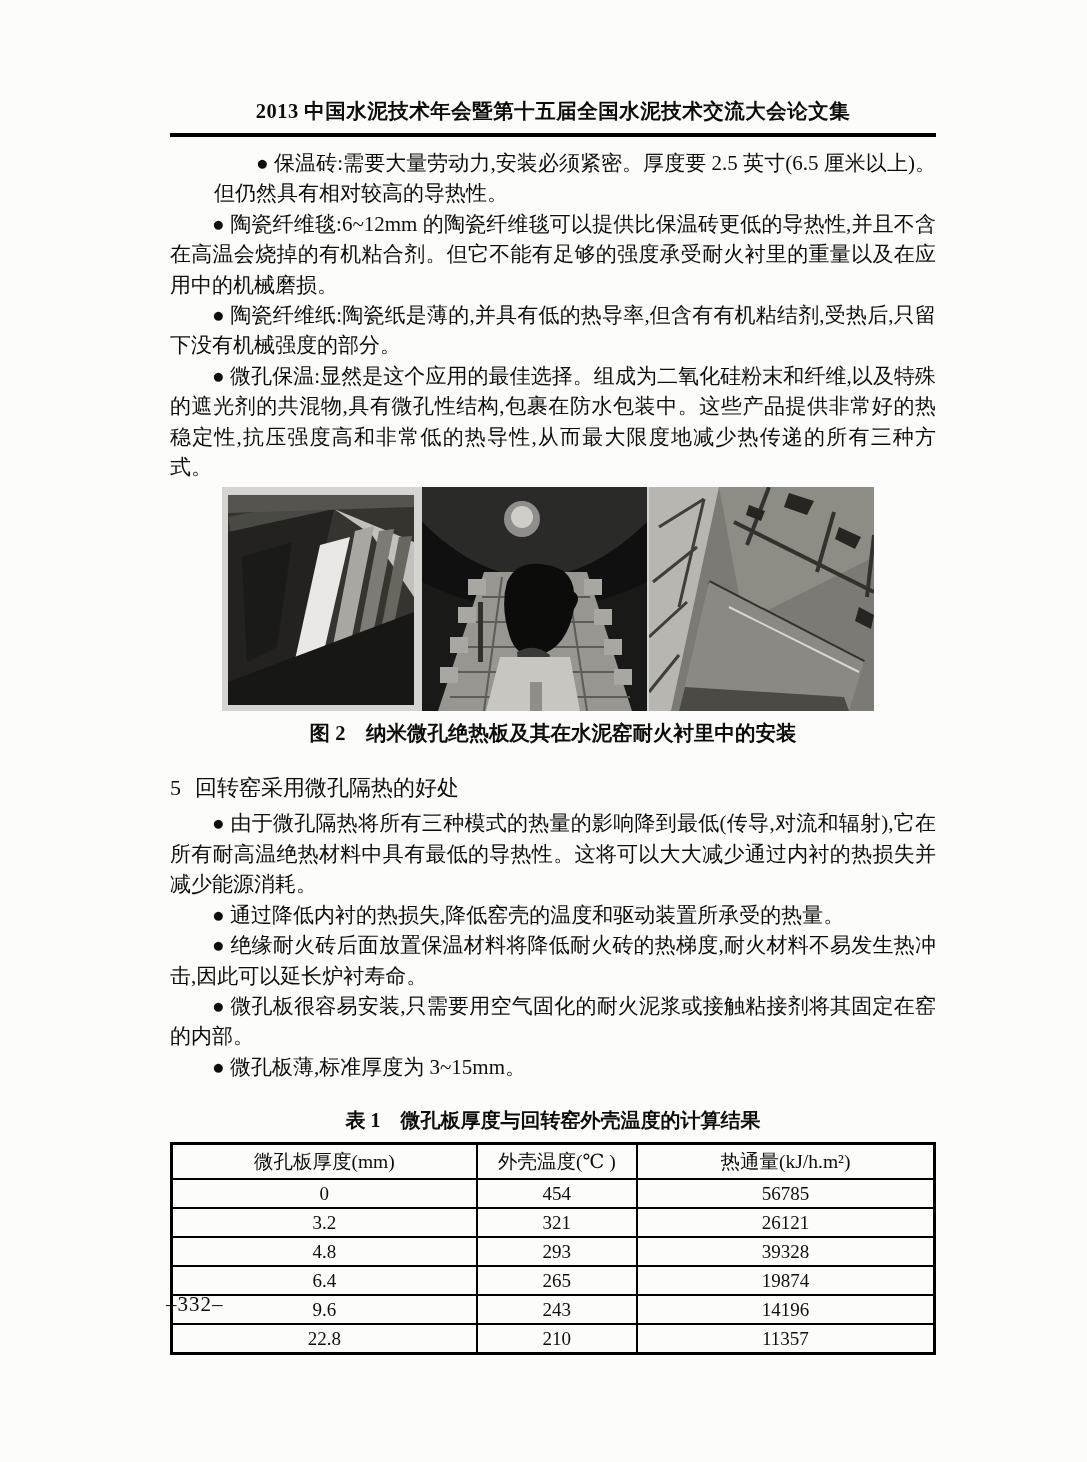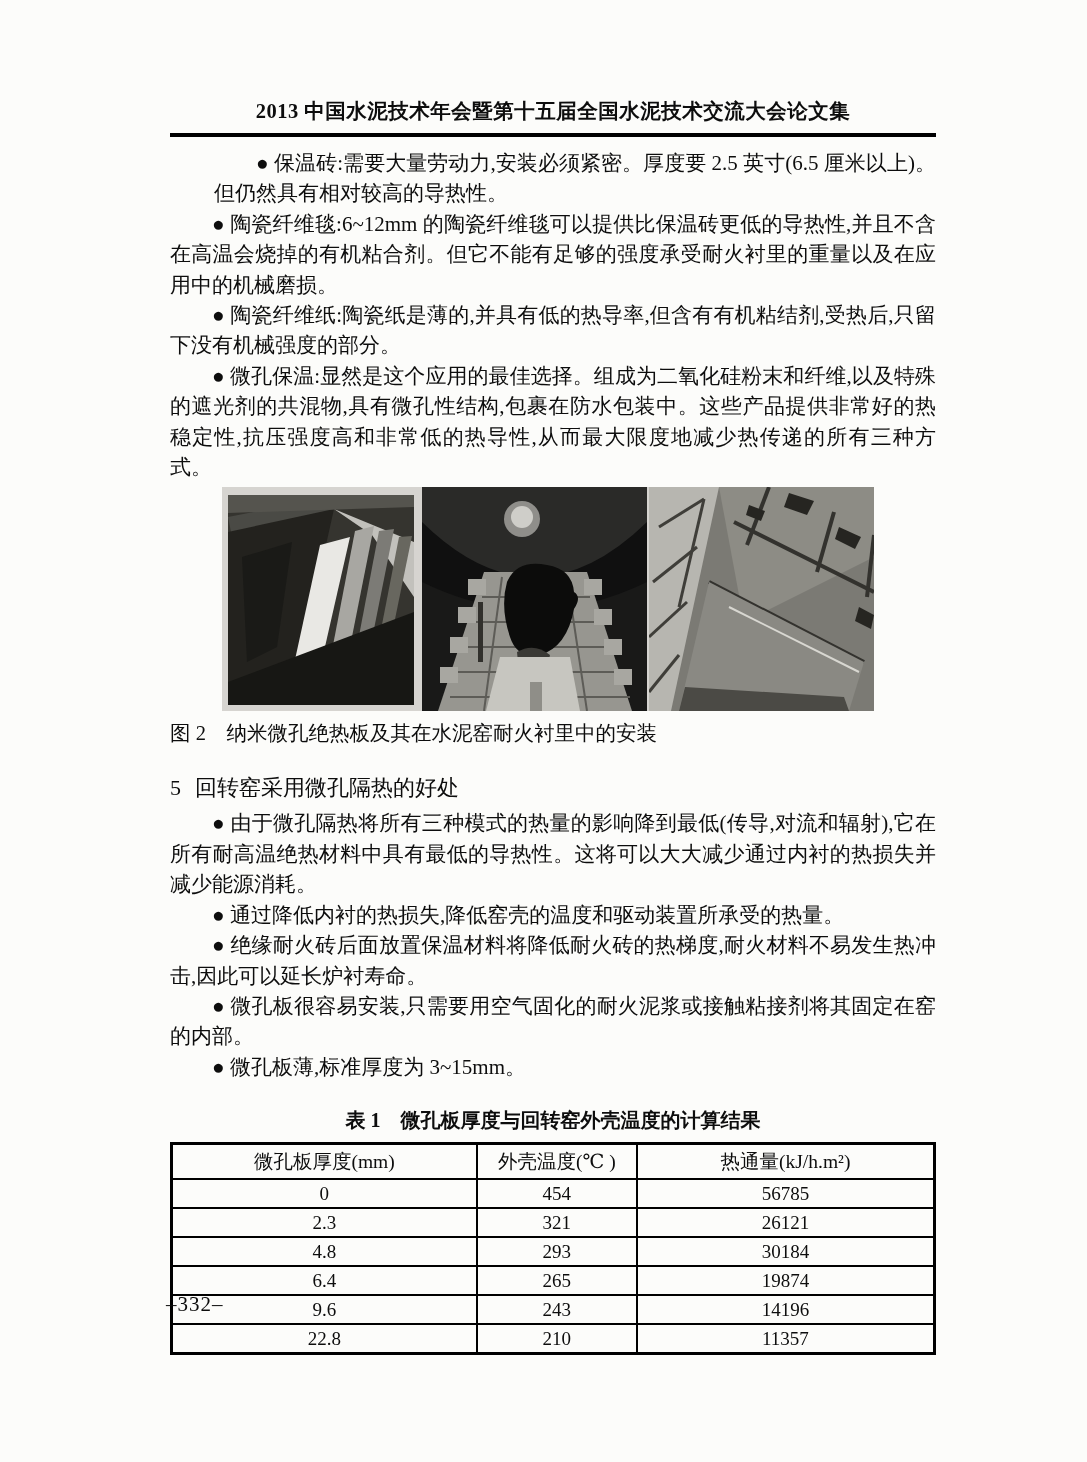--- a/index.html
+++ b/index.html
@@ -43,21 +43,22 @@
     display:flex;
     align-items:stretch;
     padding:0;
     box-sizing:border-box;
     gap:2px;
   }
   .photo{flex:0 0 auto;height:224px;overflow:hidden;}
   .photo svg{display:block;width:100%;height:100%;}
   .figure-caption{
     margin-top:9px;
-    font-weight:normal;
+    text-align:center;
+    font-weight:bold;
     font-size:20.5px;
     line-height:26px;
   }
   .section-heading{
     margin-top:27px;
     font-weight:normal;
     font-size:22px;
     line-height:30px;
   }
   .section-heading .sec-num{margin-right:14px;}
@@ -224,28 +225,28 @@
           <th>热通量(kJ/h.m²)</th>
         </tr>
       </thead>
       <tbody>
         <tr>
           <td>0</td>
           <td>454</td>
           <td>56785</td>
         </tr>
         <tr>
-          <td>2.3</td>
+          <td>3.2</td>
           <td>321</td>
           <td>26121</td>
         </tr>
         <tr>
           <td>4.8</td>
           <td>293</td>
-          <td>30184</td>
+          <td>39328</td>
         </tr>
         <tr>
           <td>6.4</td>
           <td>265</td>
           <td>19874</td>
         </tr>
         <tr>
           <td>9.6</td>
           <td>243</td>
           <td>14196</td>

